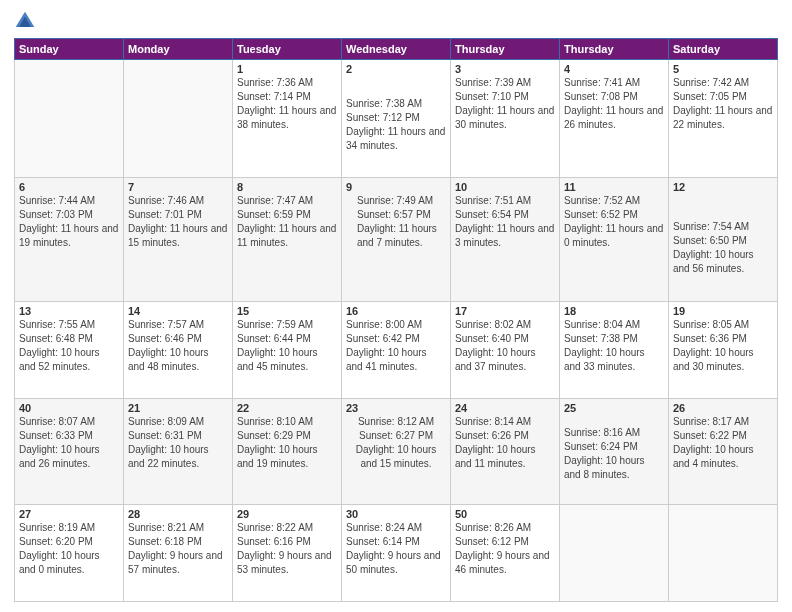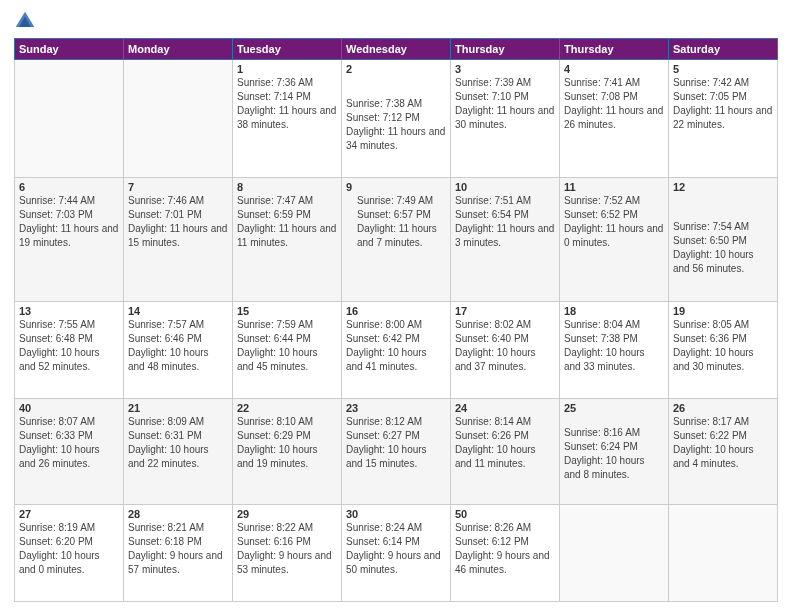--- a/index.html
+++ b/index.html
@@ -270,21 +270,21 @@
 Daylight: 10 hours and 22 minutes.</div>
           </td>
           <td>
             <span class="day-num">22</span>
             <div class="day-info" style="white-space: pre-line;">Sunrise: 8:10 AM
 Sunset: 6:29 PM
 Daylight: 10 hours and 19 minutes.</div>
           </td>
           <td>
             <span class="day-num">23</span>
-            <div class="day-info" style="white-space: pre-line;">Sunrise: 8:12 AM
+            <div class="day-info" style="white-space: pre-line; text-align: center;">Sunrise: 8:12 AM
 Sunset: 6:27 PM
 Daylight: 10 hours and 15 minutes.</div>
           </td>
           <td>
             <span class="day-num">24</span>
             <div class="day-info" style="white-space: pre-line;">Sunrise: 8:14 AM
 Sunset: 6:26 PM
 Daylight: 10 hours and 11 minutes.</div>
           </td>
           <td>

